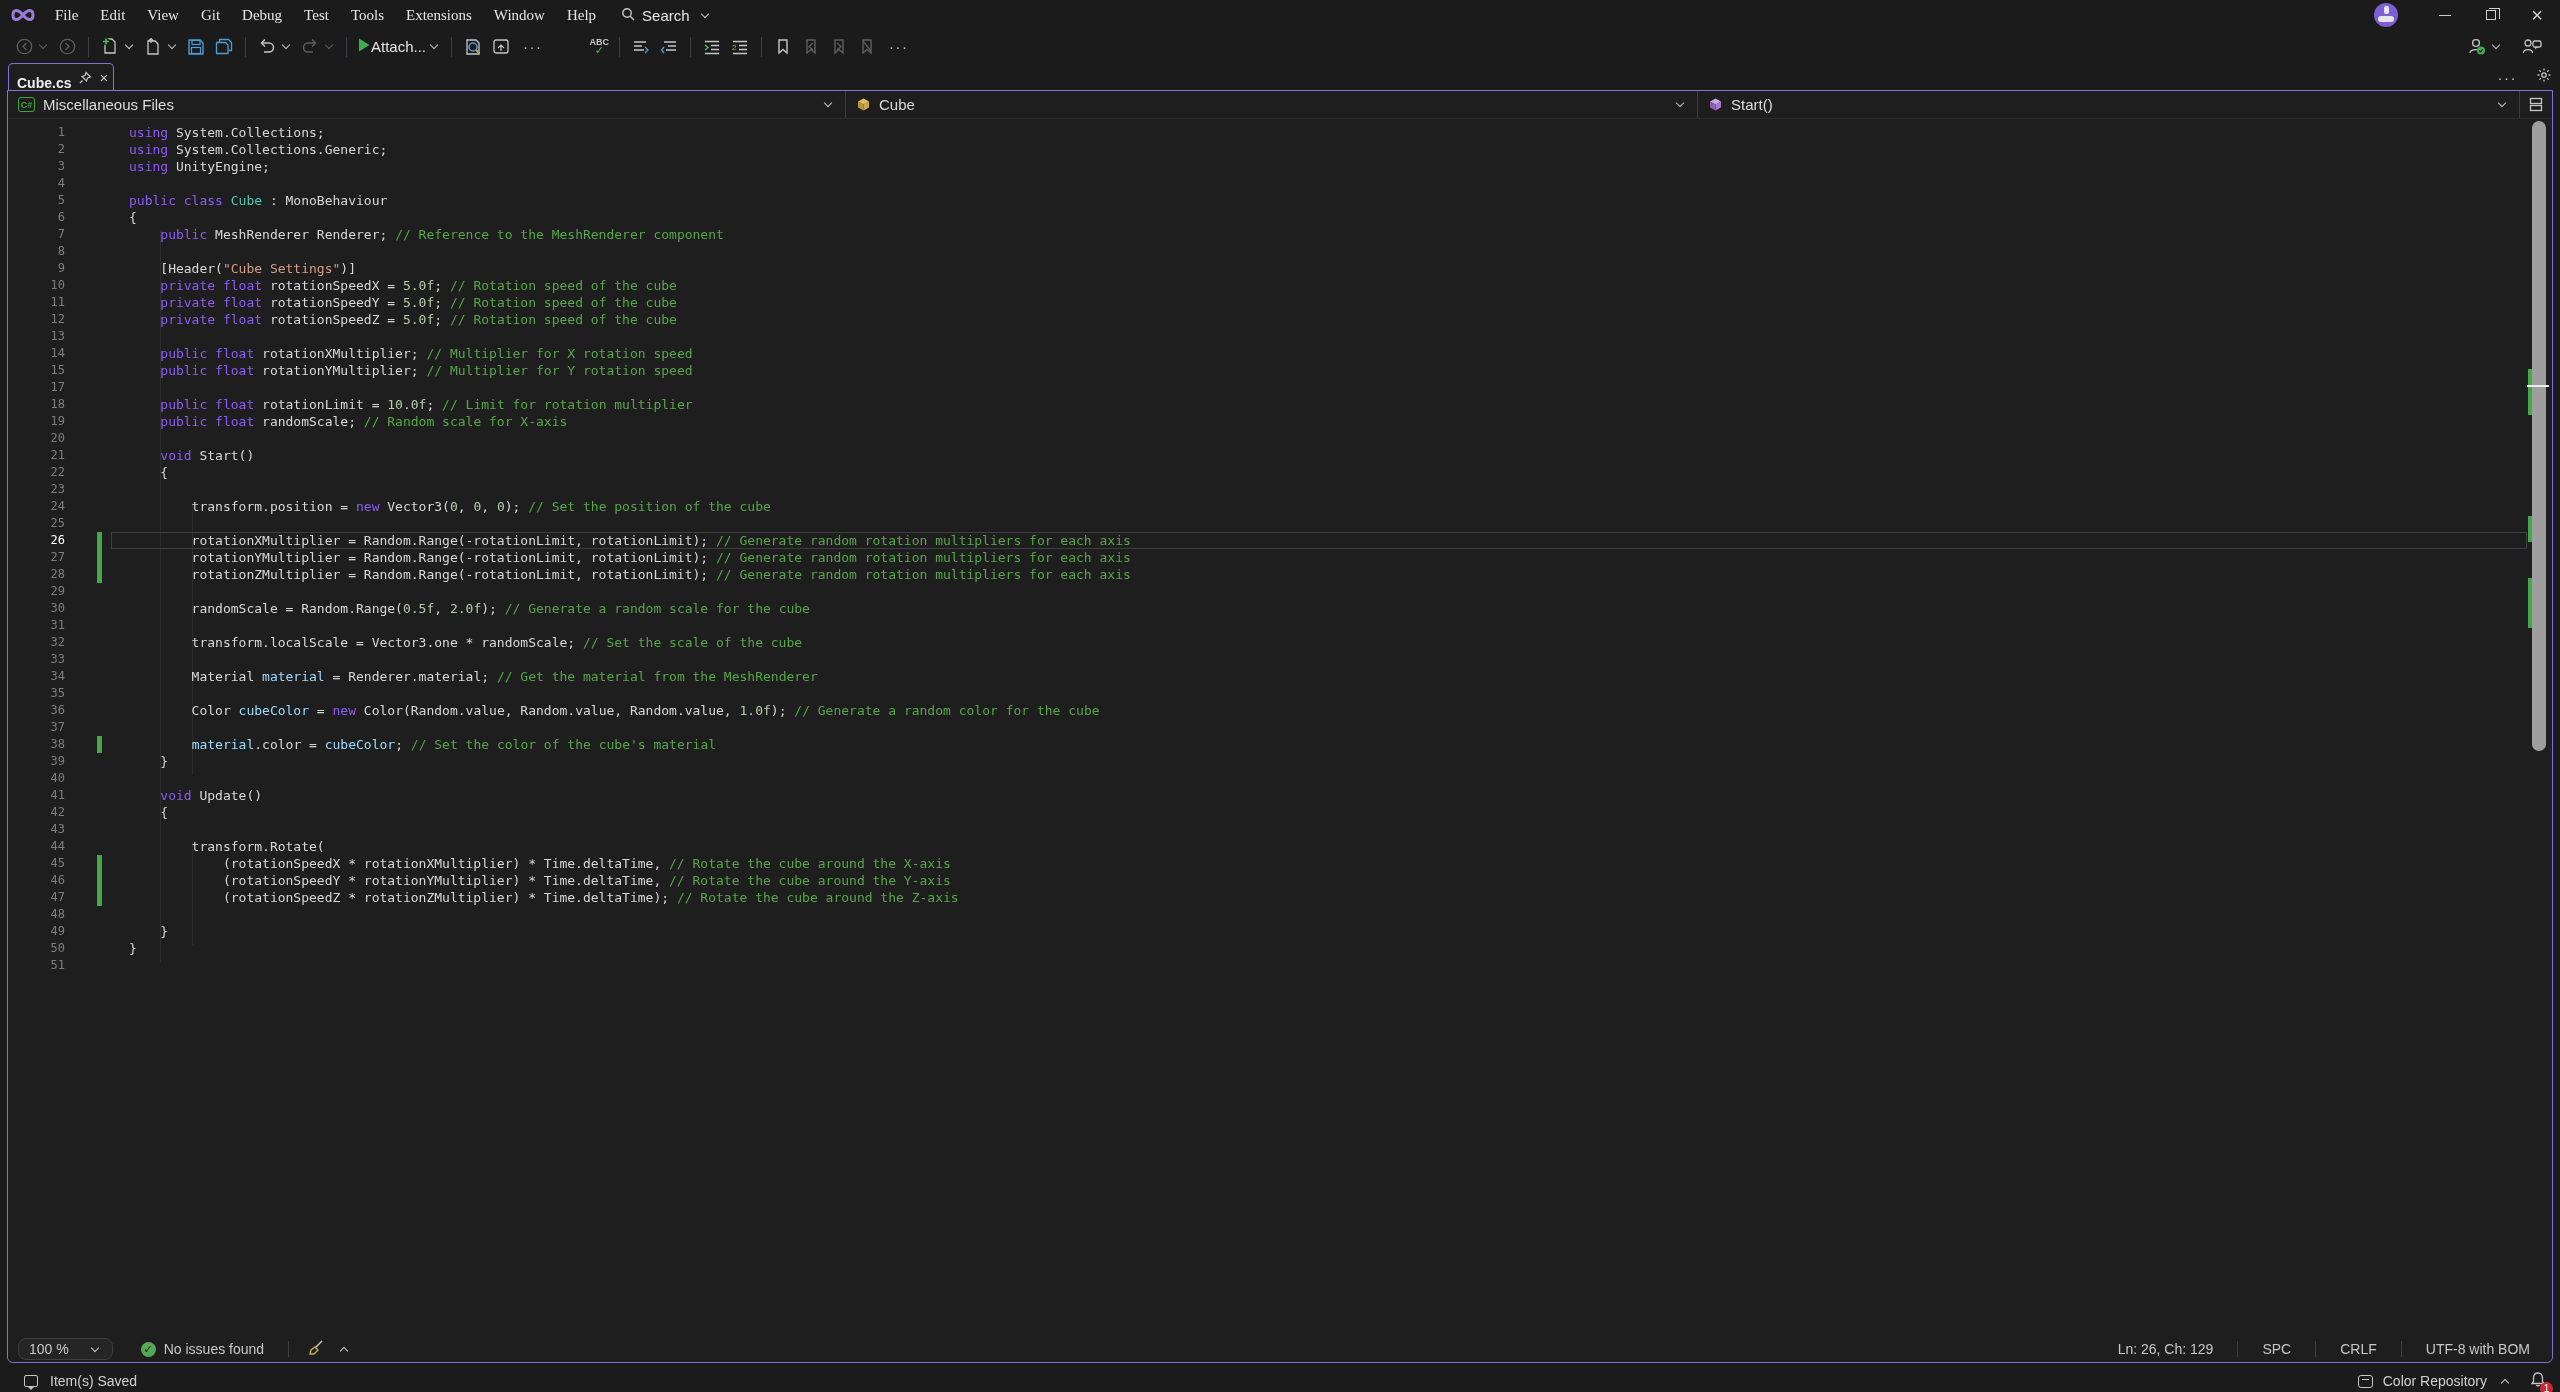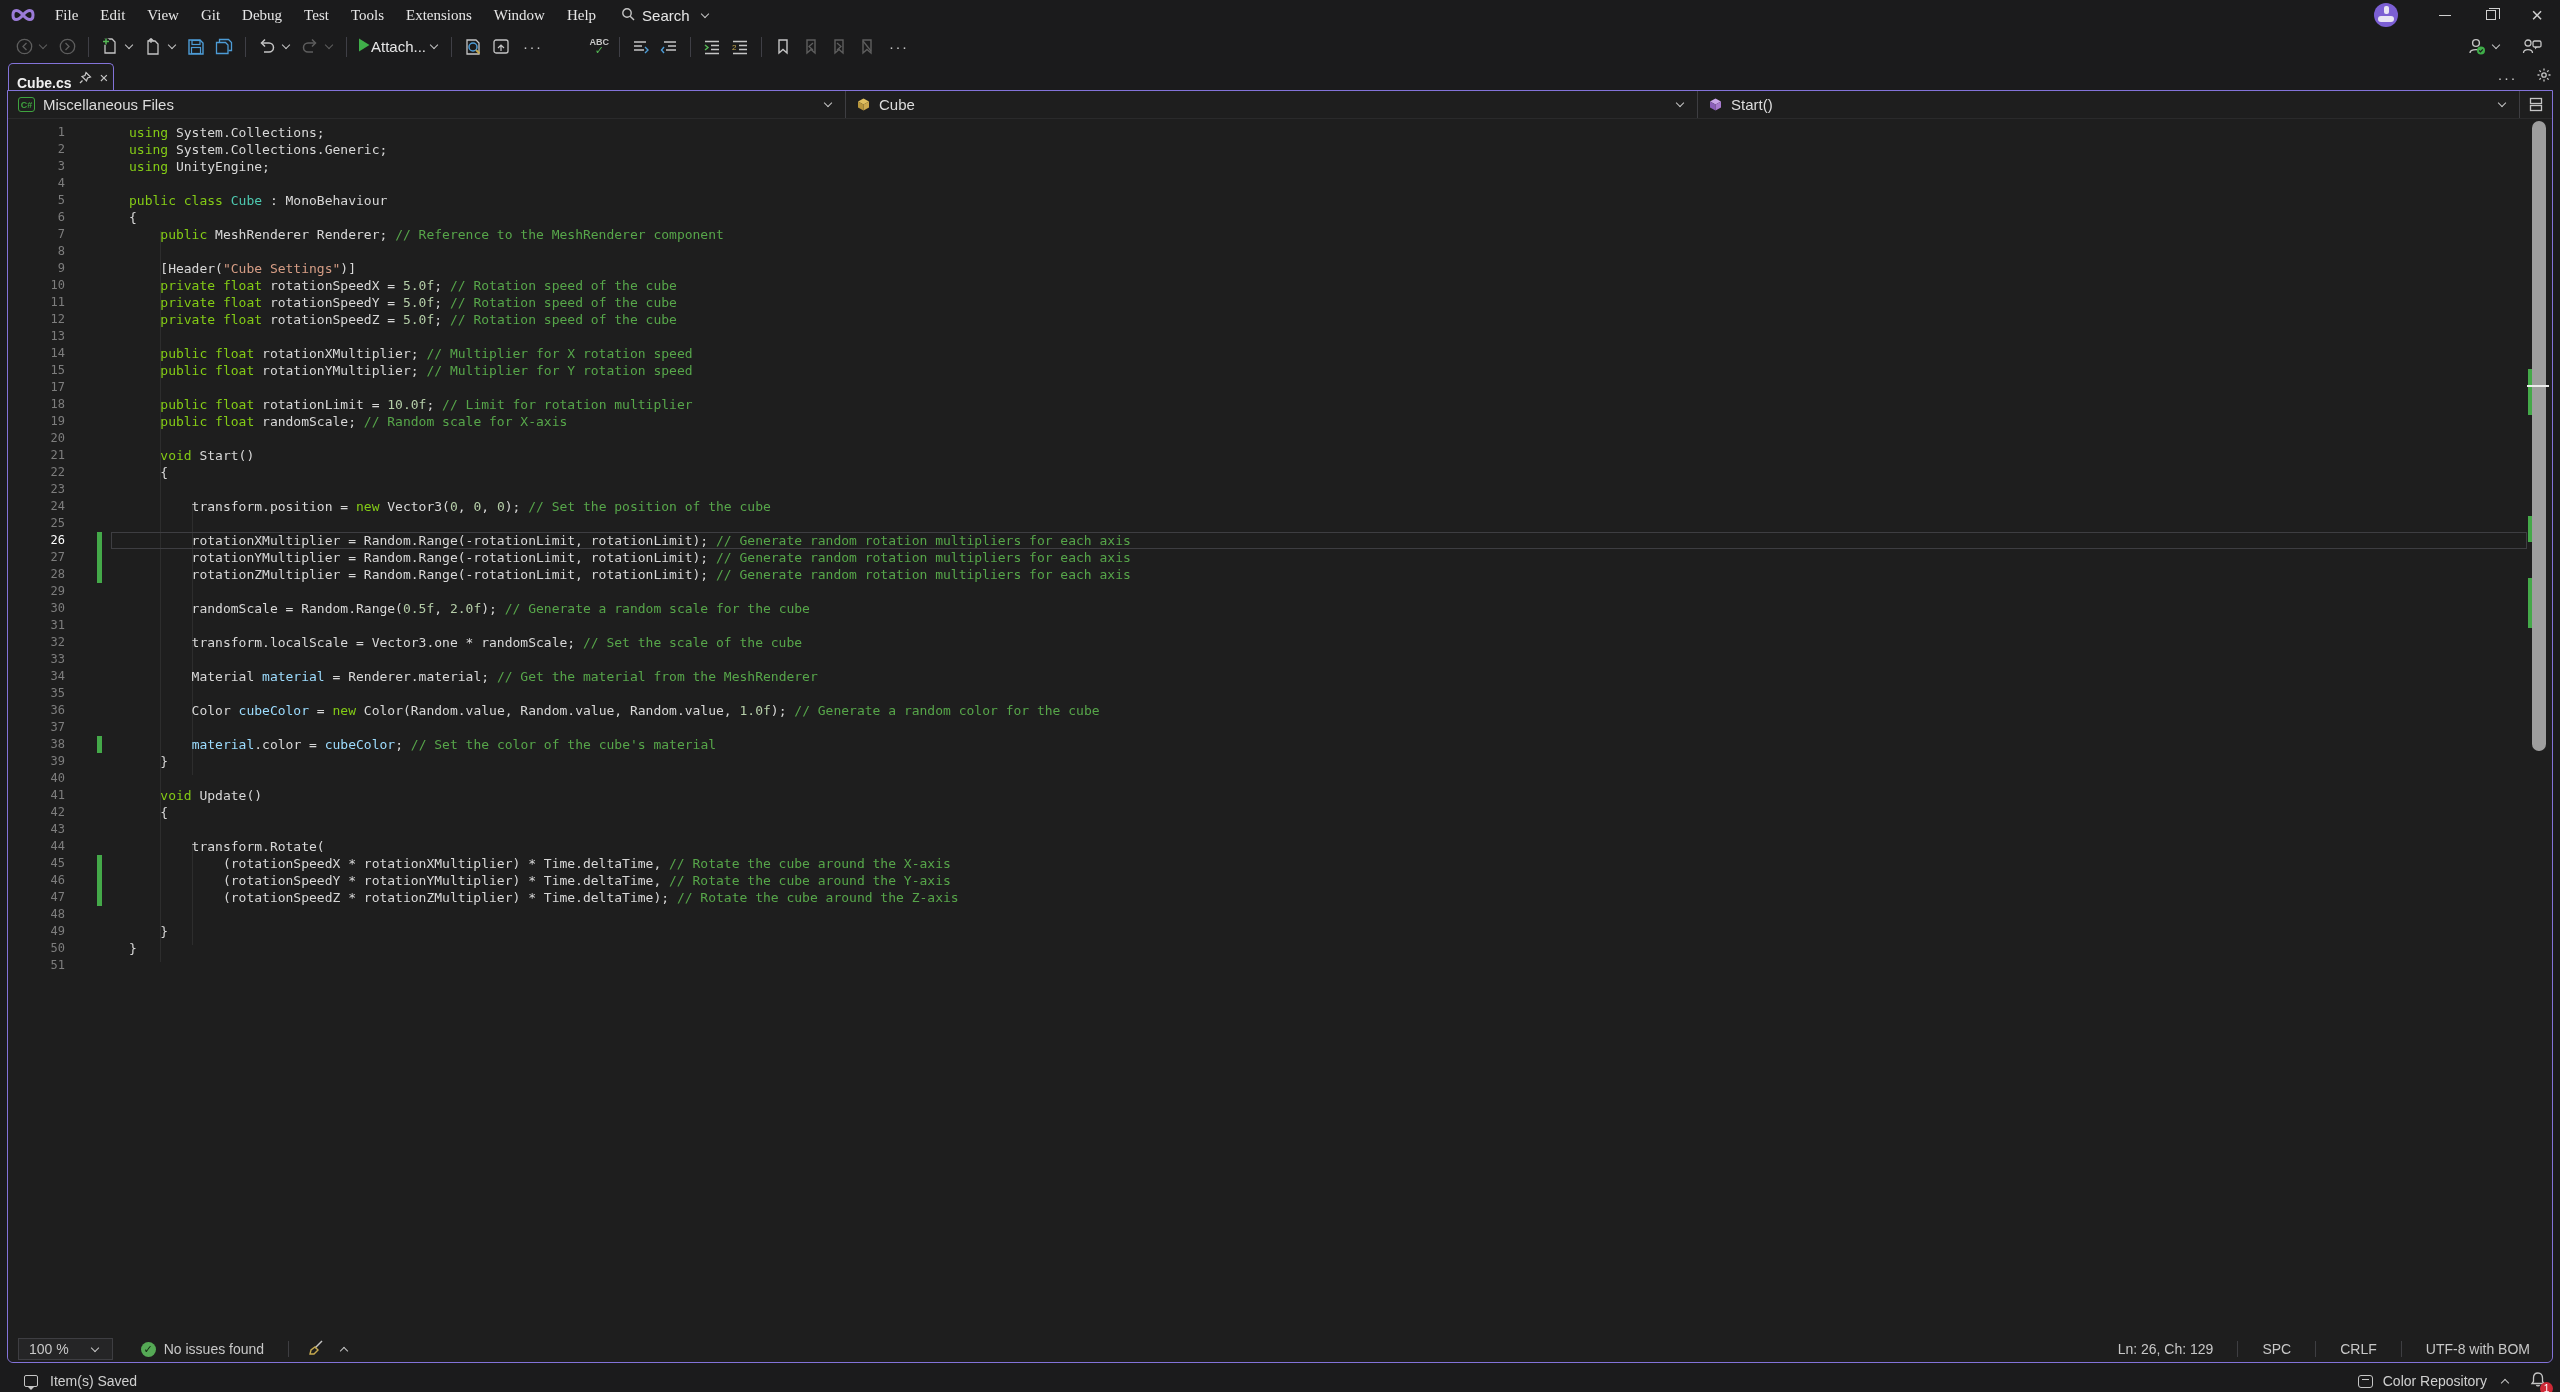--- a/index.html
+++ b/index.html
@@ -55,33 +55,33 @@
 
   
   .code-region { position:absolute; left:0; top:28px; width:2544px; height:1219px; overflow:hidden; font-family:"DejaVu Sans Mono", monospace; font-size:13px; }
   .code-lines { position:absolute; left:0; top:5px; width:100%; }
   .code-line { position:relative; height:17px; line-height:17px; white-space:pre; }
   .ln { position:absolute; left:0; top:0; width:57px; text-align:right; color:#7E7E7E; font-size:12px; }
   .code-line.cur .ln { color:#ffffff; }
   .chbar { position:absolute; left:89px; top:0; width:5px; height:17px; background:#44A949; }
   .ctext { position:absolute; left:121px; top:0; color:#D8D8D8; }
   .curbox { position:absolute; left:103px; top:0; width:2416px; height:17px; border:1px solid #3E3E42; }
-  .tk-k { color:#84cc16; } .tk-p { color:#D8D8D8; } .tk-c { color:#57A64A; }
+  .tk-k { color:#8b5cf6; } .tk-p { color:#D8D8D8; } .tk-c { color:#57A64A; }
   .tk-s { color:#D69D85; } .tk-n { color:#B5CEA8; } .tk-l { color:#9CDCFE; } .tk-t { color:#4EC9B0; }
   .iguide { position:absolute; width:1px; background:rgba(255,255,255,0.07); }
 
   
   .sbar { position:absolute; right:0; top:28px; width:25px; height:1219px; background:#1E1E1E; }
   .sb-thumb { position:absolute; left:5px; top:2px; width:14px; height:630px; background:#9E9E9E; border-radius:7px; }
   .sb-mark { position:absolute; left:1px; width:5px; background:#44A949; }
   .sb-caret { position:absolute; left:0; width:22px; height:2px; background:#ECECEC; }
 
   
   .estatus { position:absolute; left:0; bottom:0; width:2544px; height:26px; display:flex; align-items:center; background:#1E1E1E; font-size:14px; color:#C8C8C8; border-radius:0 0 6px 6px; }
-  .zoom-ctl { display:flex; align-items:center; margin-left:10px; padding:2px 10px; border:1px solid #3E3E42; border-radius:0; background:#252526; gap:18px; }
+  .zoom-ctl { display:flex; align-items:center; margin-left:10px; padding:2px 10px; border:1px solid #3E3E42; border-radius:8px; background:#252526; gap:18px; }
   .issue-ck { width:15px; height:15px; border-radius:50%; background:#55A955; color:#10240F; font-size:11px; display:flex; align-items:center; justify-content:center; margin:0 8px 0 28px; }
   .es-sep { width:1px; height:16px; background:#3E3E42; margin:0 12px; }
   .estatus-right { margin-left:auto; display:flex; align-items:flex-end; margin-right:10px; }
   .es-cell { padding:0 12px; }
 
   
   .vstatus { position:absolute; left:0; top:1370px; width:2560px; height:22px; background:#1B1B1C; display:flex; align-items:center; font-size:14px; color:#D0D0D0; }
   .msg-ic { width:14px; height:12px; border:1px solid #C5C5C5; border-radius:2px; position:relative; margin:0 12px 0 24px; }
   .msg-ic:before { content:""; position:absolute; left:2px; bottom:-4px; border-left:4px solid transparent; border-right:4px solid transparent; border-top:4px solid #C5C5C5; }
   .vstatus-right { margin-left:auto; display:flex; align-items:center; gap:10px; margin-right:14px; }

